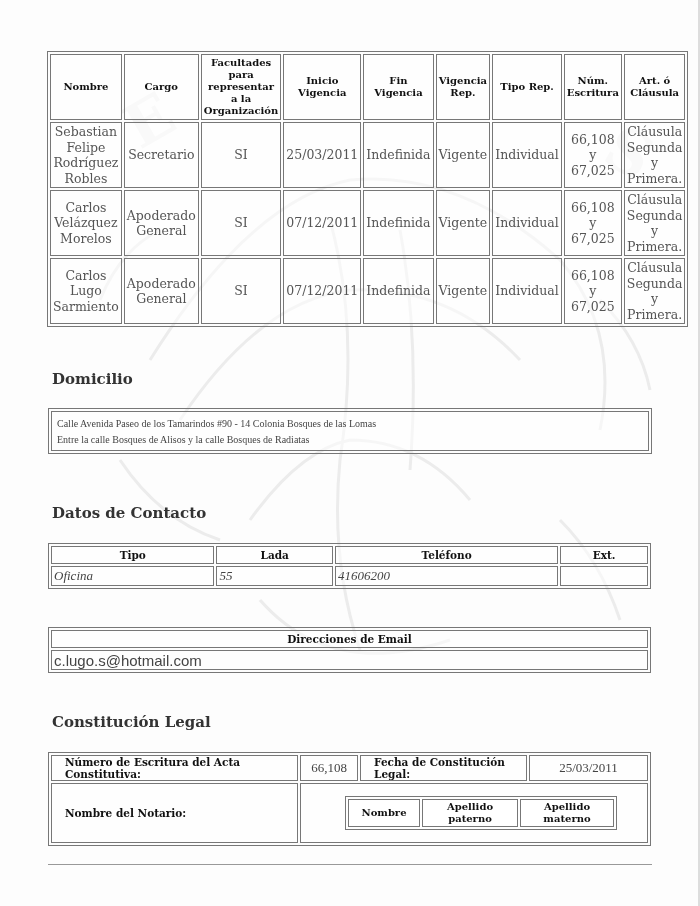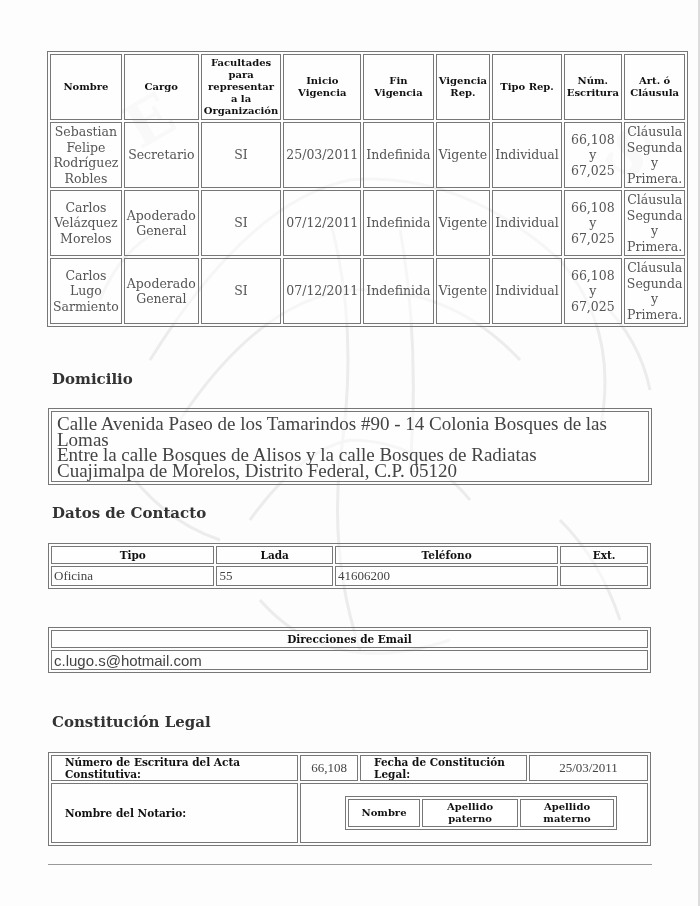--- a/index.html
+++ b/index.html
@@ -41,27 +41,27 @@
     font-size: 15px; font-weight: bold; color: #333;
     font-family: "DejaVu Serif", serif;
   }
 
   #domicilio {
     position: absolute; left: 48px; top: 408px; width: 598px;
     border: 1px solid #777; padding: 2px;
   }
   #domicilio .inner {
     border: 1px solid #777; padding: 4px 4px 3px 5px;
-    font-family: "Liberation Serif", serif; font-size: 19px; line-height: 15.5px; color: #444;
+    font-family: "Liberation Serif", serif; font-size: 10px; line-height: 15.5px; color: #444;
     background: rgba(255,255,255,0.55);
   }
 
   #phones { left: 48px; top: 543px; width: 603px; }
   #phones th { font-size: 10.5px; height: 16px; text-align: center; }
-  #phones td { font-size: 13px; height: 18px; font-family: "Liberation Serif", serif; color: #444; }
+  #phones td { font-size: 13px; height: 18px; font-family: "Liberation Serif", serif; color: #444; font-style: italic; }
 
   #emails { left: 48px; top: 627px; width: 603px; }
   #emails th { font-size: 10.5px; height: 16px; text-align: center; margin-left: 19px; }
   #emails td { font-size: 15px; height: 18px; font-family: Liberation Sans, sans-serif; color: #444; }
 
   #const { left: 48px; top: 752px; width: 603px; }
   #const th.lbl { font-size: 10.5px; text-align: left; padding-left: 13px; }
   #const td.val { font-size: 13px; text-align: center; font-family: "Liberation Serif", serif; color: #444; }
   #const .r1 > * { height: 20px; }
   #const .r2 > * { height: 58px; }
@@ -222,21 +222,20 @@
         </td>
       </tr>
     </tbody>
   </table>
 
   <div class="sec-title" style="top:370px">Domicilio</div>
   <div id="domicilio">
     <div class="inner">
       <span>Calle Avenida Paseo de los Tamarindos #90 - 14 Colonia Bosques de las Lomas</span><br>
       <span>Entre la calle Bosques de Alisos y la calle Bosques de Radiatas</span><br>
-      <span>Cuajimalpa de Morelos, Distrito Federal, C.P. 05120</span>
     </div>
   </div>
 
   <div class="sec-title" style="top:504px">Datos de Contacto</div>
 
   <table class="grid" id="phones">
     <tbody>
     <tr>
       <th style="width:158px">Tipo</th>
       <th style="width:111px">Lada</th>

